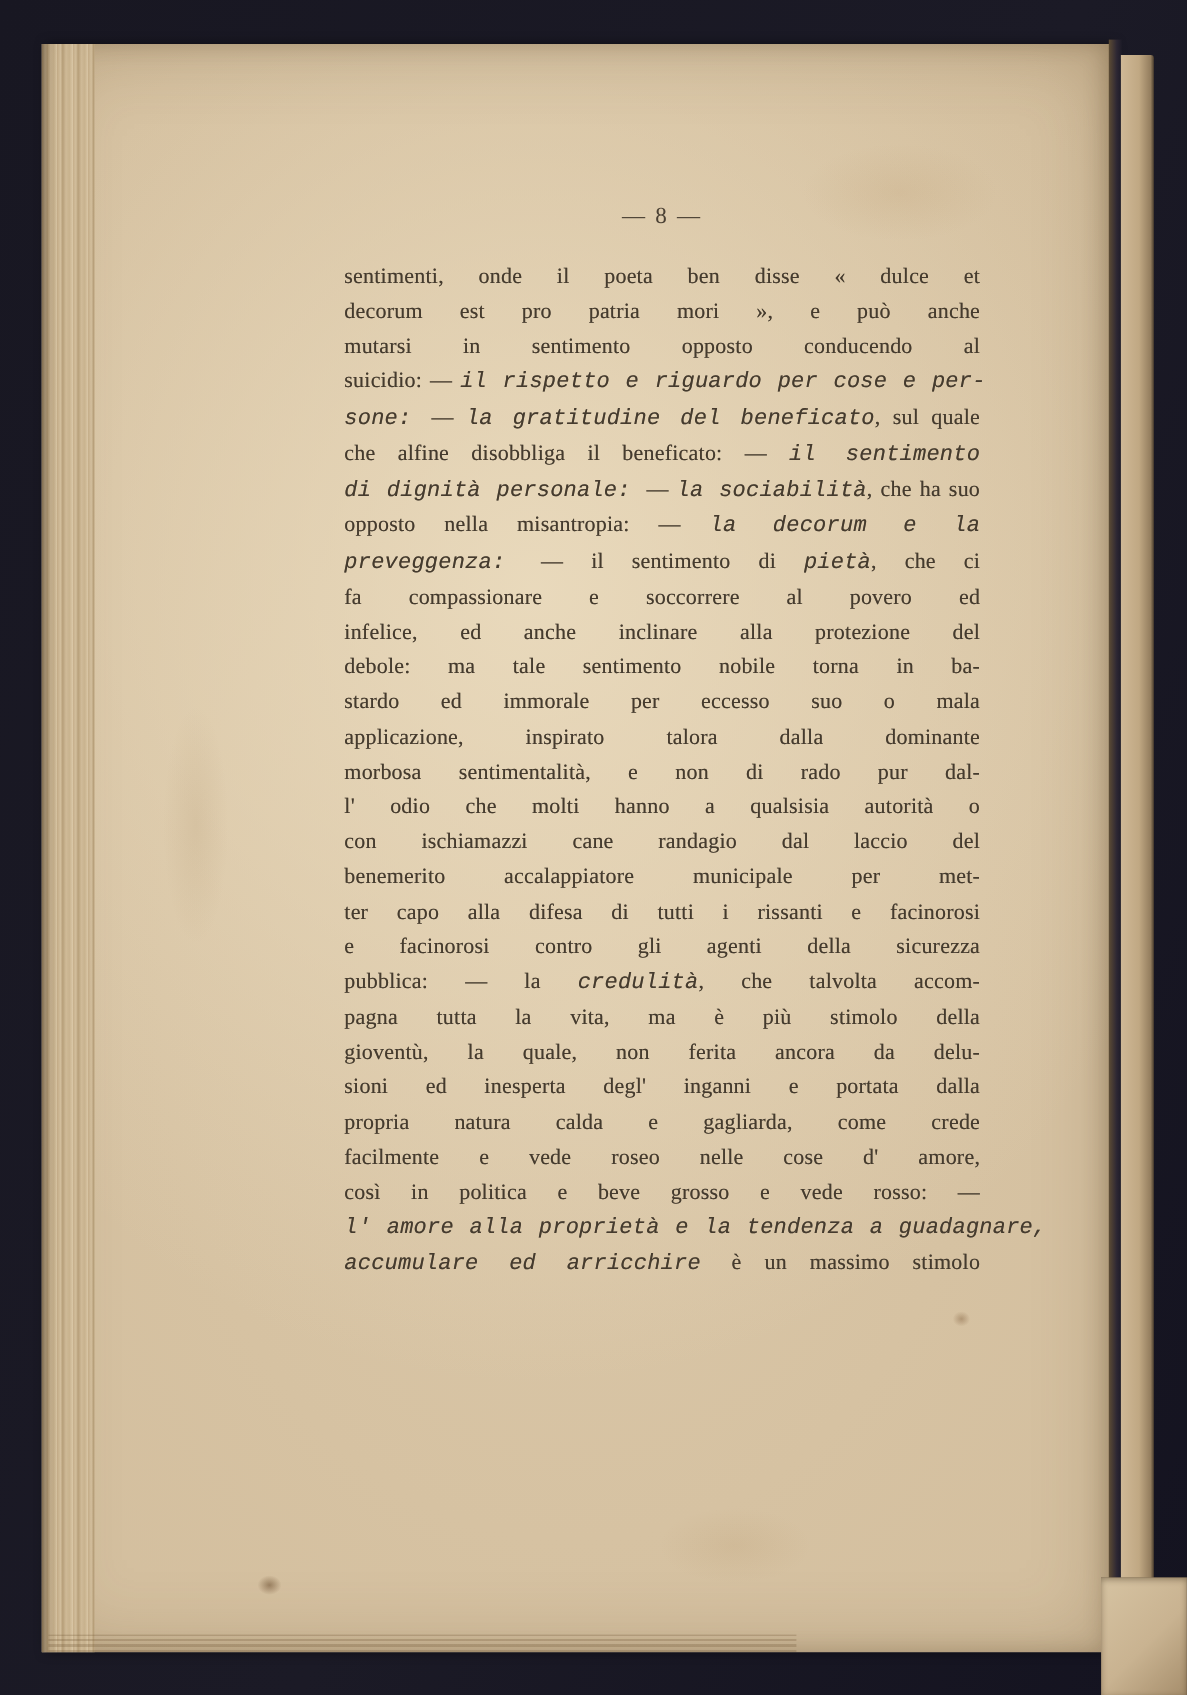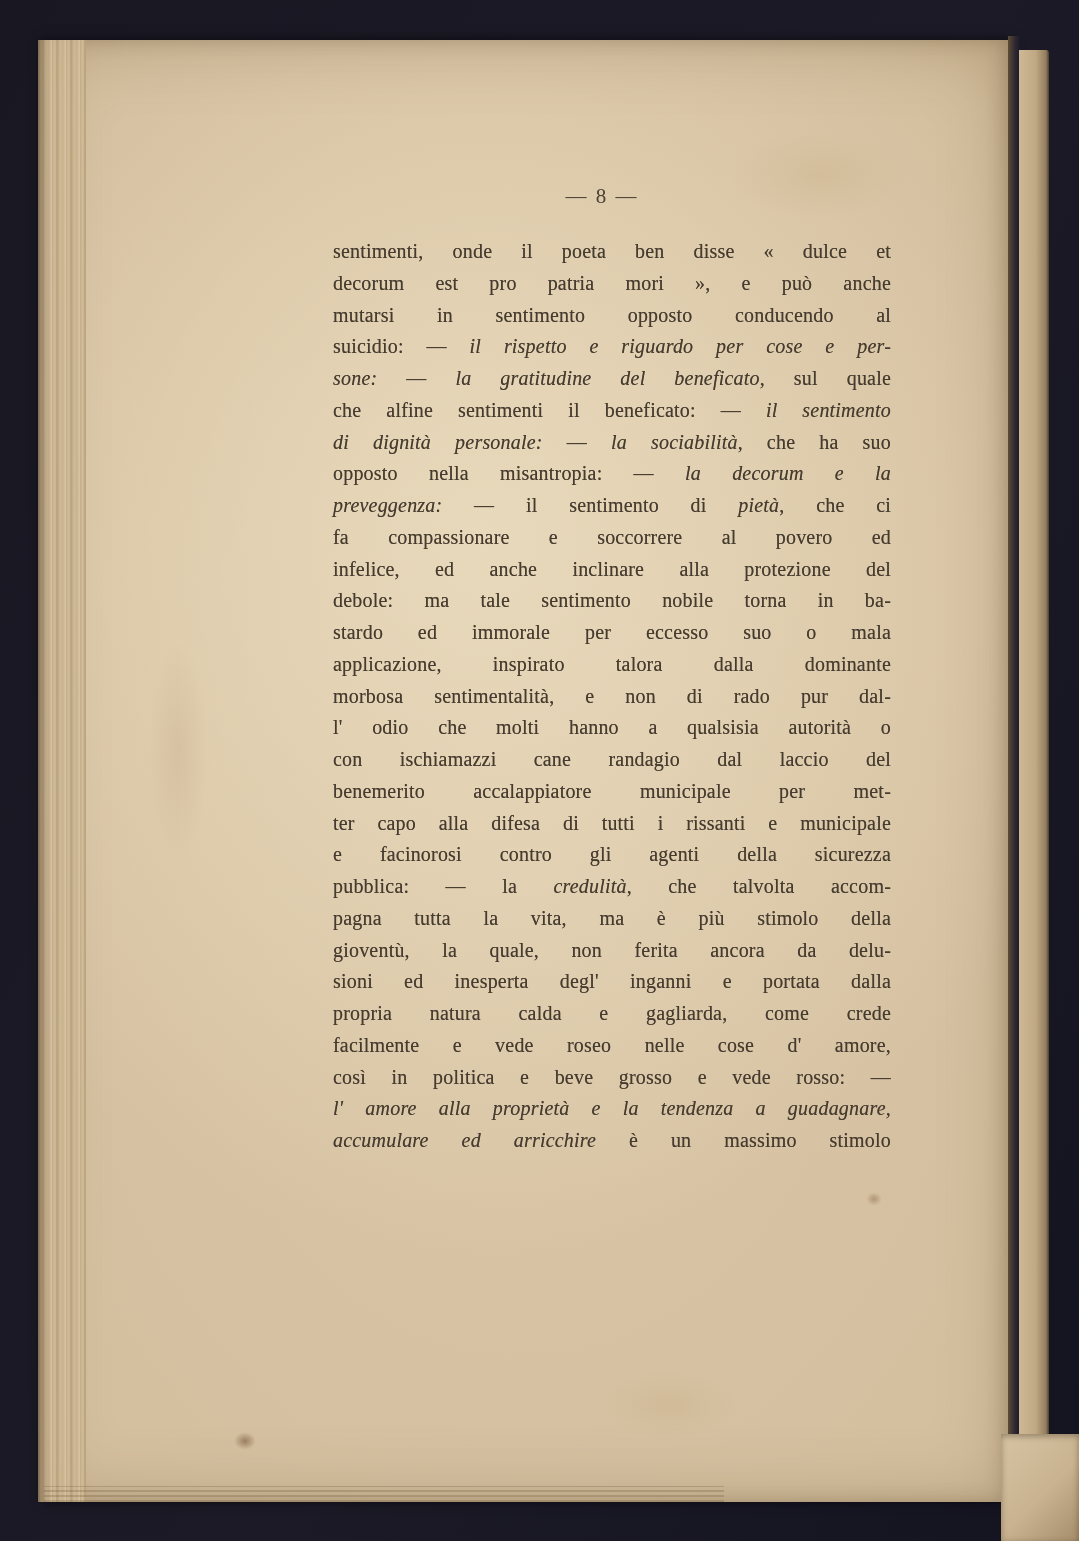--- a/index.html
+++ b/index.html
@@ -114,23 +114,22 @@
     color: #453b2e;
     letter-spacing: 0.2px;
     word-spacing: 2px;
     text-shadow: 0 0 0.5px rgba(69,59,46,0.6);
   }
   .text-line {
     text-align: justify;
     text-align-last: justify;
     -moz-text-align-last: justify;
     white-space: nowrap;
-    margin-left: 20px;
   }
-  .text-line .it { font-style: italic; }
+  .text-line .it { font-style: italic; font-family: Liberation Mono, monospace; }
 </style>
 </head>
 <body>
 
 <div class="scan">
   <div class="paper">
     <div class="page-edges-left"></div>
     <div class="page-edges-bottom"></div>
 
     <div class="stain s1"></div>
@@ -140,34 +139,34 @@
     <div class="stain s5"></div>
 
     <div class="page-number">— 8 —</div>
 
     <div class="text-block">
         <div class="text-line"><span>sentimenti, onde il poeta ben disse « dulce et</span></div>
         <div class="text-line"><span>decorum est pro patria mori », e può anche</span></div>
         <div class="text-line"><span>mutarsi in sentimento opposto conducendo al</span></div>
         <div class="text-line"><span>suicidio: — </span><span class="it">il rispetto e riguardo per cose e per-</span></div>
         <div class="text-line"><span class="it">sone: </span><span>— </span><span class="it">la gratitudine del beneficato</span><span>, sul quale</span></div>
-        <div class="text-line"><span>che alfine sentimenti il beneficato: — </span><span class="it">il sentimento</span></div>
+        <div class="text-line"><span>che alfine disobbliga il beneficato: — </span><span class="it">il sentimento</span></div>
         <div class="text-line"><span class="it">di dignità personale: </span><span>— </span><span class="it">la sociabilità</span><span>, che ha suo</span></div>
         <div class="text-line"><span>opposto nella misantropia: — </span><span class="it">la decorum e la</span></div>
         <div class="text-line"><span class="it">preveggenza: </span><span>— il sentimento di </span><span class="it">pietà</span><span>, che ci</span></div>
         <div class="text-line"><span>fa compassionare e soccorrere al povero ed</span></div>
         <div class="text-line"><span>infelice, ed anche inclinare alla protezione del</span></div>
         <div class="text-line"><span>debole: ma tale sentimento nobile torna in ba-</span></div>
         <div class="text-line"><span>stardo ed immorale per eccesso suo o mala</span></div>
         <div class="text-line"><span>applicazione, inspirato talora dalla dominante</span></div>
         <div class="text-line"><span>morbosa sentimentalità, e non di rado pur dal-</span></div>
         <div class="text-line"><span>l' odio che molti hanno a qualsisia autorità o</span></div>
         <div class="text-line"><span>con ischiamazzi cane randagio dal laccio del</span></div>
         <div class="text-line"><span>benemerito accalappiatore municipale per met-</span></div>
-        <div class="text-line"><span>ter capo alla difesa di tutti i rissanti e municipale</span></div>
+        <div class="text-line"><span>ter capo alla difesa di tutti i rissanti e facinorosi</span></div>
         <div class="text-line"><span>e facinorosi contro gli agenti della sicurezza</span></div>
         <div class="text-line"><span>pubblica: — la </span><span class="it">credulità</span><span>, che talvolta accom-</span></div>
         <div class="text-line"><span>pagna tutta la vita, ma è più stimolo della</span></div>
         <div class="text-line"><span>gioventù, la quale, non ferita ancora da delu-</span></div>
         <div class="text-line"><span>sioni ed inesperta degl' inganni e portata dalla</span></div>
         <div class="text-line"><span>propria natura calda e gagliarda, come crede</span></div>
         <div class="text-line"><span>facilmente e vede roseo nelle cose d' amore,</span></div>
         <div class="text-line"><span>così in politica e beve grosso e vede rosso: —</span></div>
         <div class="text-line"><span class="it">l' amore alla proprietà e la tendenza a guadagnare,</span></div>
         <div class="text-line"><span class="it">accumulare ed arricchire </span><span>è un massimo stimolo</span></div>

